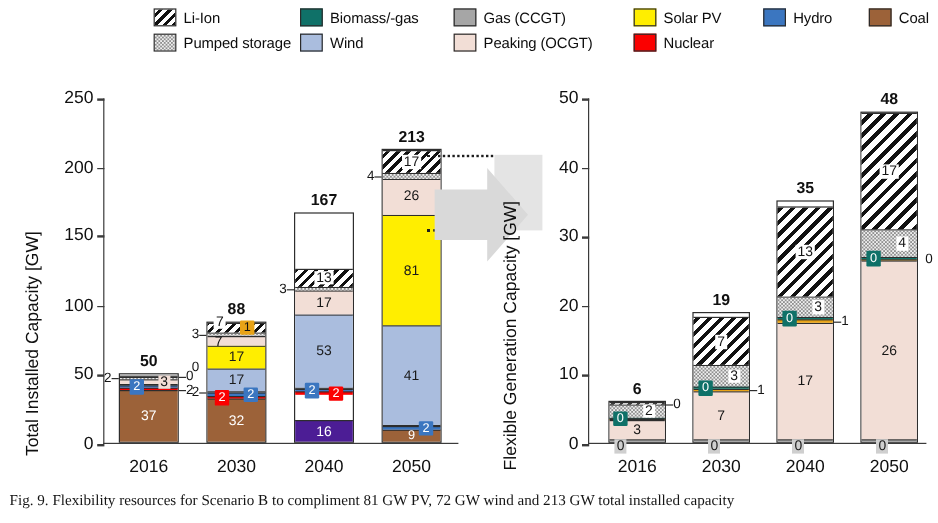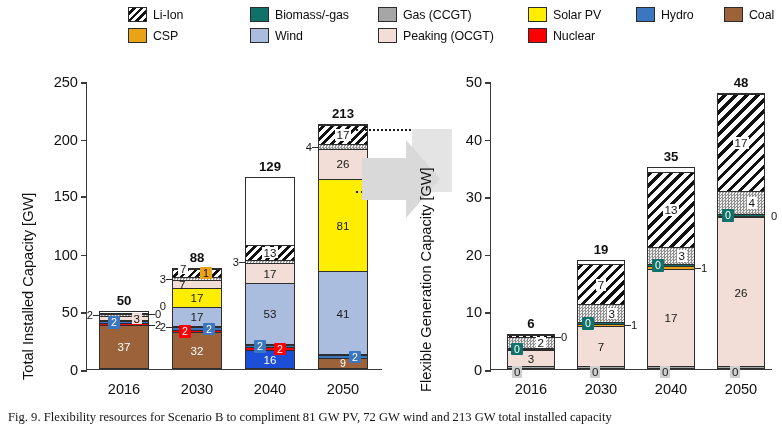--- a/index.html
+++ b/index.html
@@ -186,22 +186,22 @@
     <div class="leg">
       <span class="swatch sw-hydro"></span>
       <span class="leg-label">Hydro</span>
     </div>
     <div class="leg">
       <span class="swatch sw-coal"></span>
       <span class="leg-label">Coal</span>
     </div>
 
     <div class="leg">
-      <span class="swatch sw-csp"></span>
-      <span class="leg-label">CSP</span>
+      <span class="swatch sw-pumped"></span>
+      <span class="leg-label">Pumped storage</span>
     </div>
     <div class="leg">
       <span class="swatch sw-wind"></span>
       <span class="leg-label">Wind</span>
     </div>
     <div class="leg">
       <span class="swatch sw-ocgt"></span>
       <span class="leg-label">Peaking (OCGT)</span>
     </div>
     <div class="leg">
@@ -277,22 +277,22 @@
         <div class="seg" style="height:3.5px; background:repeating-conic-gradient(#8f8f8f 0% 25%, #efefef 0% 50%) 0 0/3px 3px;">
           <span class="callout left" style="top:50%">3<i class="lead"></i></span>
         </div>
         <div class="seg" style="height:8.1px; background:repeating-linear-gradient(-45deg,#111 0 2.4px,#fff 2.4px 5.4px);">
           <span class="seg-lbl boxed" style="position:absolute; left:5px; top:-7px;">7</span>
           <span class="seg-lbl chip" style="background:#e8a317; color:#111; position:absolute; right:9px;">1</span>
         </div>
       </div>
 
       <div class="bar" style="left:158px; width:50px; height:192.4px;">
-        <span class="total">129</span>
-        <div class="seg" style="height:18.4px; background:#1d4ed8;">
+        <span class="total">167</span>
+        <div class="seg" style="height:18.4px; background:#4c1d95;margin-top:21px;">
           <span class="seg-lbl" style="color:#ffffff">16</span>
         </div>
         <div class="seg" style="height:2.3px; background:#fb0000;">
           <span class="seg-lbl chip" style="background:#fb0000; position:absolute; right:8px;">2</span>
         </div>
         <div class="seg" style="height:2.3px; background:#3b76c0;">
           <span class="seg-lbl chip" style="background:#3b76c0; position:absolute; left:8px;">2</span>
         </div>
         <div class="seg" style="height:1.2px; background:#a6a6a6;"></div>
         <div class="seg" style="height:61.1px; background:#aabdde;">

